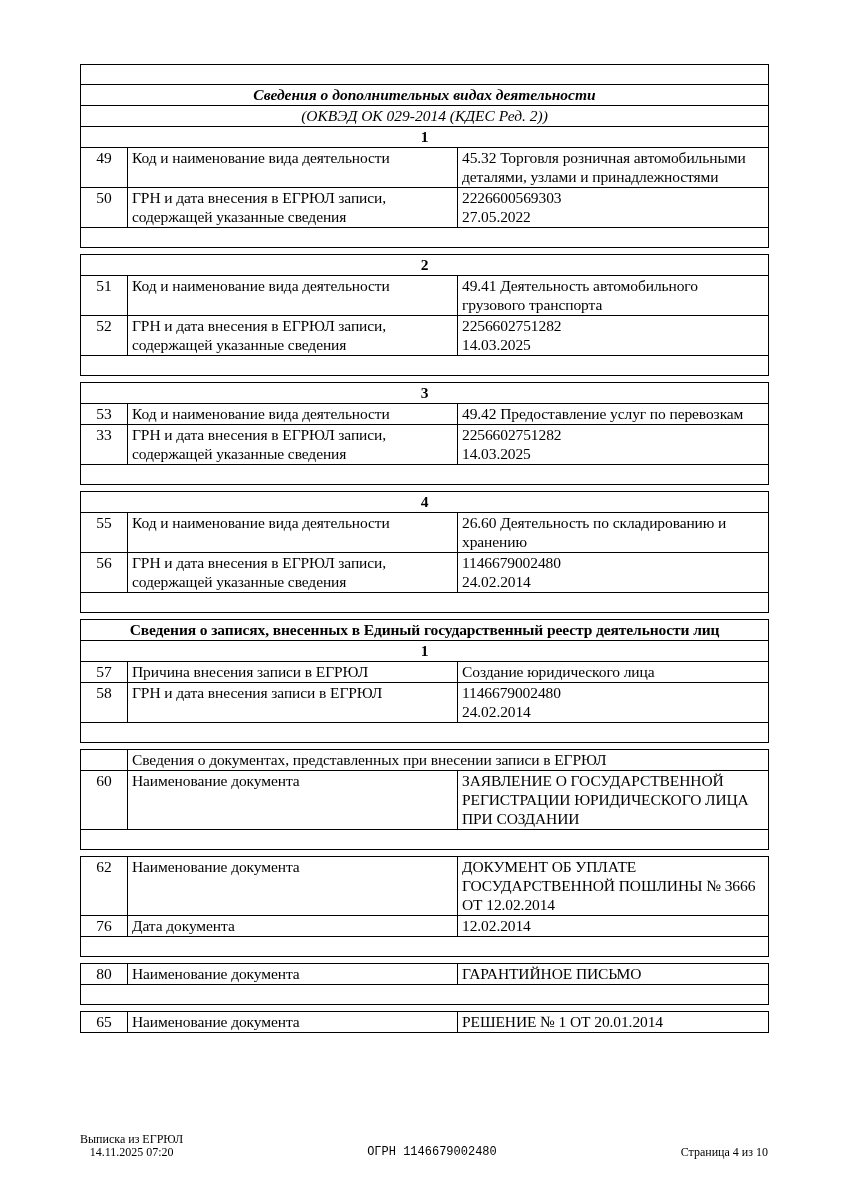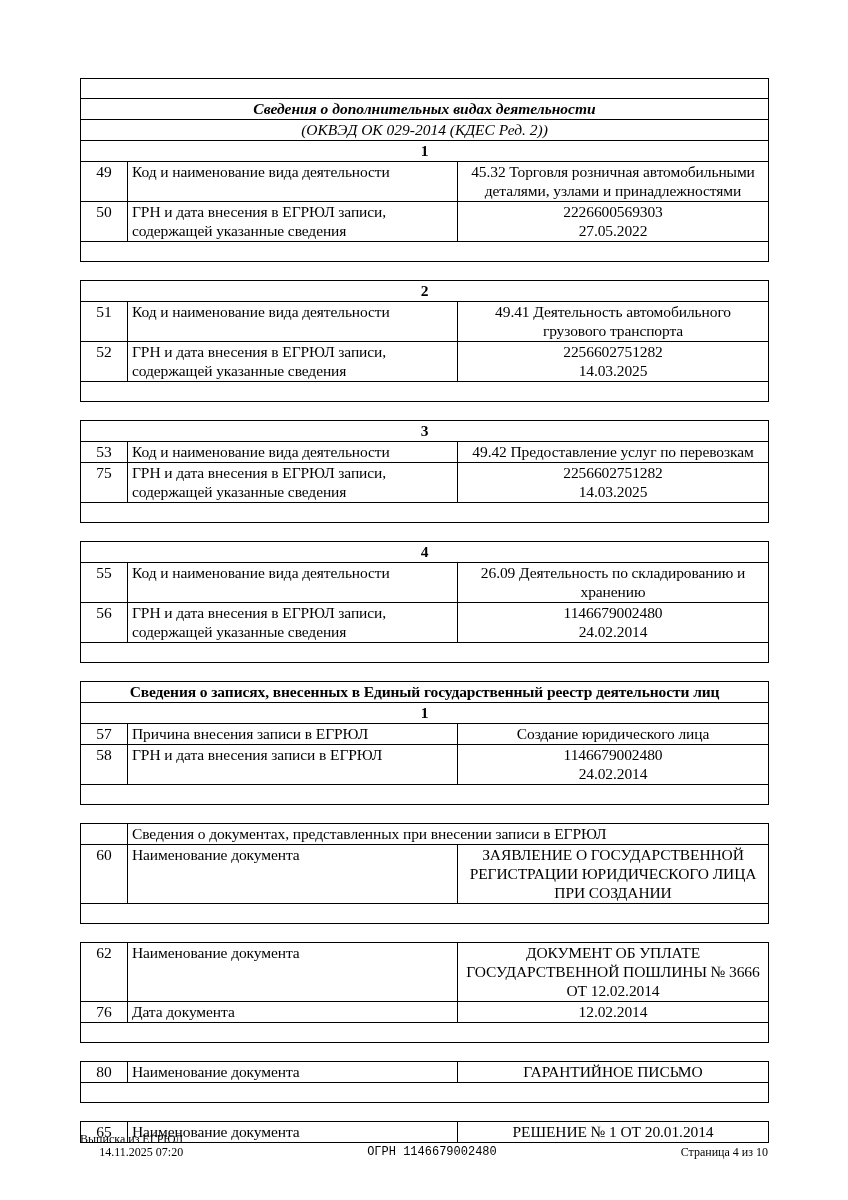--- a/index.html
+++ b/index.html
@@ -1,39 +1,39 @@
 <!DOCTYPE html>
 <html><head>
 <meta charset="utf-8">
 <style>
   html,body { margin:0; padding:0; background:#ffffff; }
   .sheet {
     position:relative; width:848px; height:1200px; background:#ffffff;
     font-family:"Liberation Serif", serif; color:#000; overflow:hidden;
   }
   .content { position:absolute; left:80px; top:60px; width:688px; }
-  table.block { border-collapse:collapse; table-layout:fixed; width:688px; margin:18px 0 6px 0;padding-left:48px; }
+  table.block { border-collapse:collapse; table-layout:fixed; width:688px; margin:4px 0 6px 0;padding-left:48px; }
   table.block td {
     border:1px solid #000; vertical-align:top;
     font-size:15.5px; line-height:19px; padding:0 4px 1px 4px;
     overflow:hidden;
   }
   td.num   { text-align:center; padding:0 2px 1px 2px; }
-  td.value { white-space:pre-line; padding:0 3px 1px 3px; letter-spacing:-0.1px;text-align:center; }
+  td.value { white-space:pre-line; padding:0 3px 1px 3px; letter-spacing:-0.1px; }
   td.label { letter-spacing:-0.1px; }
   tr.spacer td { height:19px; padding:0; }
   td.title-bi { font-weight:bold; font-style:italic; text-align:center; font-size:16.5px; line-height:22px; }
   td.title-i  { font-style:italic; text-align:center; font-size:16.5px; line-height:21px; }
   td.secnum   { font-weight:bold; text-align:center; font-size:16px; line-height:20px; }
   td.block-title { font-weight:bold; text-align:center; font-size:16.5px; line-height:23px; letter-spacing:-0.1px; }
   .footer {
     position:absolute; left:80px; top:1131px; width:688px;
     display:flex; align-items:flex-end; font-size:12px; line-height:13px;
   }
-  .footer-left  { text-align:right; }
+  .footer-left  { text-align:center; }
   .footer-center{ flex:1; text-align:center;font-family:Liberation Mono, monospace; }
   .footer-right { text-align:right;margin-top:15px; }
 </style>
 </head>
 <body>
 
 <div class="sheet">
   <div class="content">
 
     <table class="block">
@@ -108,21 +108,21 @@
       <tbody>
           <tr>
         <td colspan="3" class="secnum">3</td>
       </tr>
       <tr>
         <td class="num">53</td>
         <td class="label">Код и наименование вида деятельности</td>
         <td class="value">49.42 Предоставление услуг по перевозкам</td>
       </tr>
       <tr>
-        <td class="num">75</td>
+        <td class="num">33</td>
         <td class="label">ГРН и дата внесения в ЕГРЮЛ записи, содержащей указанные сведения</td>
         <td class="value">2256602751282
 14.03.2025</td>
       </tr>
       <tr class="spacer">
             <td colspan="3"></td>
           </tr>
     </tbody>
       </table>
 
@@ -132,21 +132,21 @@
           <col style="width:330px">
           <col style="width:311px">
         </colgroup>
       <tbody>
           <tr>
         <td colspan="3" class="secnum">4</td>
       </tr>
       <tr>
         <td class="num">55</td>
         <td class="label">Код и наименование вида деятельности</td>
-        <td class="value">26.09 Деятельность по складированию и хранению</td>
+        <td class="value">26.60 Деятельность по складированию и хранению</td>
       </tr>
       <tr>
         <td class="num">56</td>
         <td class="label">ГРН и дата внесения в ЕГРЮЛ записи, содержащей указанные сведения</td>
         <td class="value">1146679002480
 24.02.2014</td>
       </tr>
       <tr class="spacer">
             <td colspan="3"></td>
           </tr>

